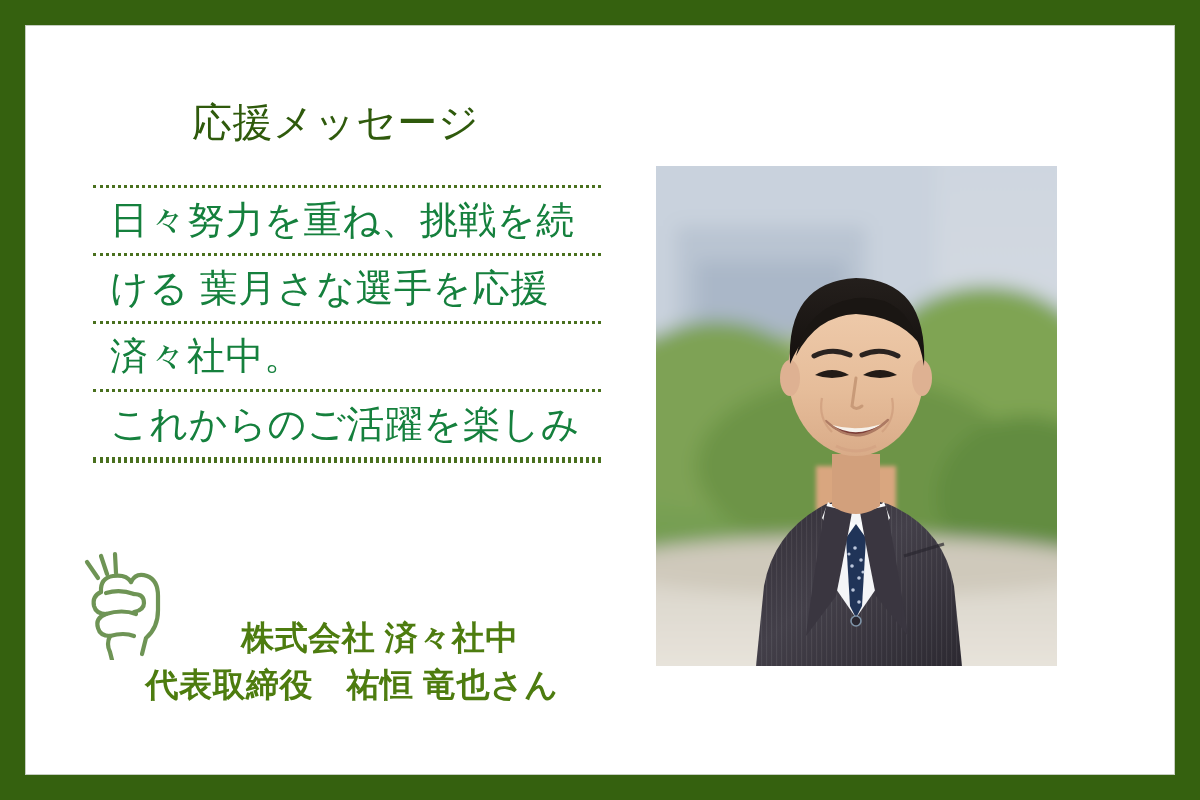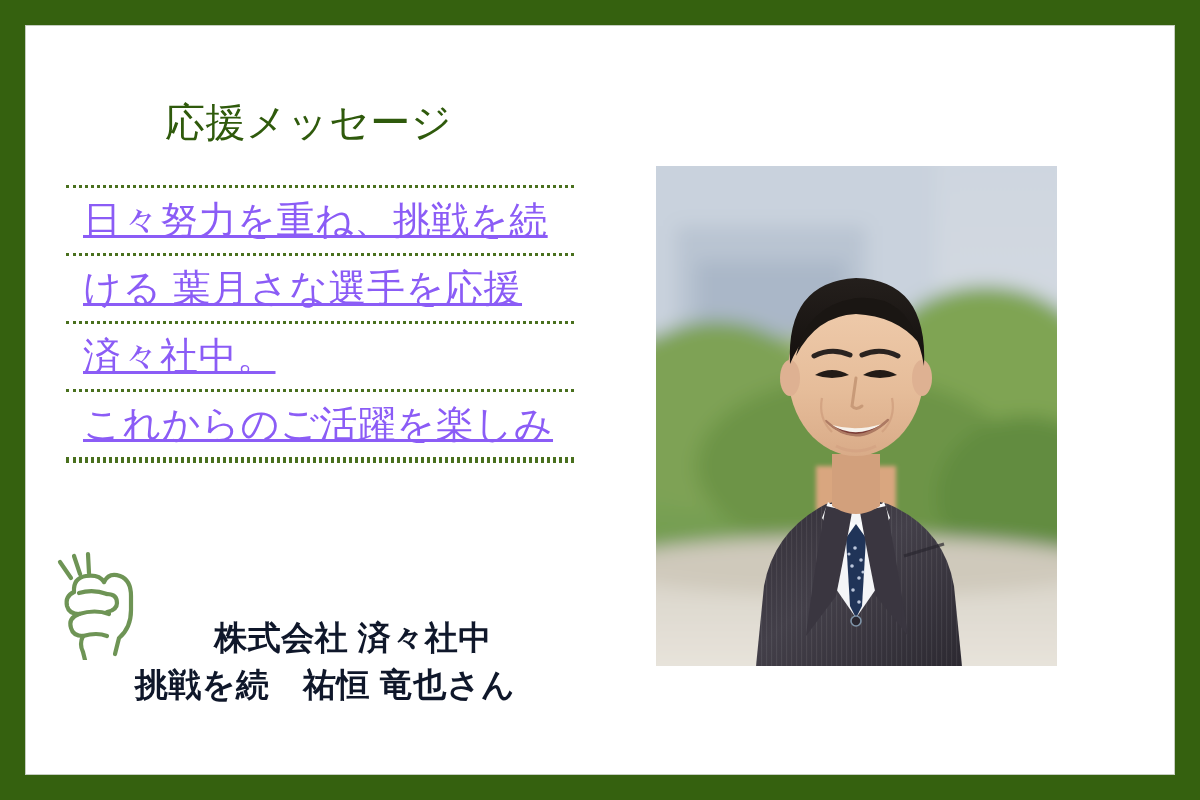--- a/index.html
+++ b/index.html
@@ -37,21 +37,21 @@
     width: 1150px;
     height: 750px;
     box-sizing: border-box;
     border: 1px solid rgba(150,165,140,0.55);
     pointer-events: none;
   }
 
   
   .left-col {
     position: absolute;
-    left: 45px;
+    left: 72px;
     top: 60px;
     width: 560px;
     height: 680px;
   }
 
   .section-title {
     position: absolute;
     left: 120px;
     top: 42px;
     font-size: 40px;
@@ -73,44 +73,43 @@
     border-top: 3px dotted #49701e;
     width: 100%;
   }
   .msg-line {
     height: 65px;
     display: flex;
     align-items: center;
     padding-left: 17px;
     box-sizing: border-box;
     font-size: 38px;
-    color: #8b5cf6;
+    color: #15803d;
     white-space: nowrap;
     letter-spacing: 0.5px;
-    text-decoration: underline;
   }
 
   
   .fist-icon {
     position: absolute;
     left: 4px;
     top: 488px;
     width: 104px;
     height: 112px;
   }
   .fist-icon svg { display: block; width: 100%; height: 100%; }
 
   
   .signature {
     position: absolute;
     left: 0;
     top: 555px;
     width: 560px;
     text-align: center;
-    color: #0f172a;
+    color: #4d7c0f;
   }
   .sig-line {
     font-size: 33px;
     font-weight: bold;
     line-height: 1.42;
     white-space: nowrap;
     letter-spacing: 0.5px;
   }
   .sig-line.company { padding-left: 56px; }
 
@@ -285,19 +284,19 @@
           <path d="M30 66 Q46 61 60 66"></path>
           <path d="M34 88 Q48 84 58 88"></path>
 
           <path d="M58 46 Q68 46 68 55 Q68 62 58 64"></path>
         </g>
       </svg>
     </div>
 
     <div class="signature">
       <div class="sig-line company">株式会社 済々社中</div>
-      <div class="sig-line">挑戦を続　祐恒 竜也さん</div>
+      <div class="sig-line">代表取締役　祐恒 竜也さん</div>
     </div>
   </div>
 
   <div class="frame"></div>
   <div class="frame-inner-hairline"></div>
 </div>
 
 </body></html>

